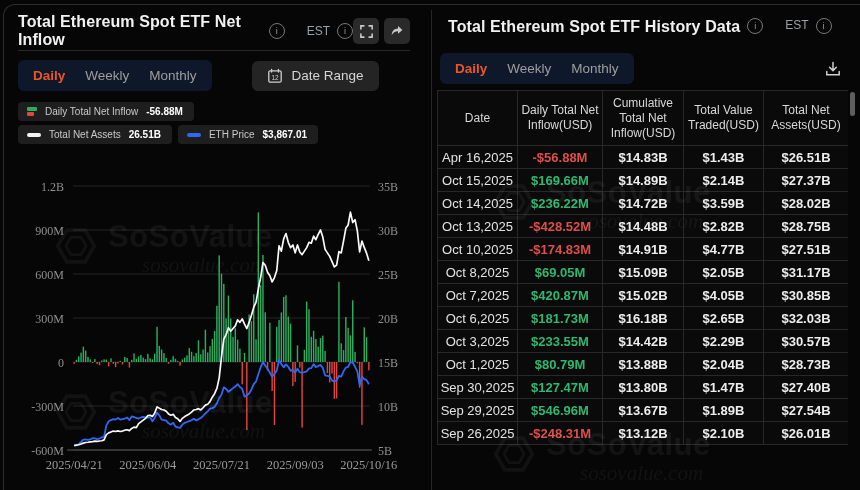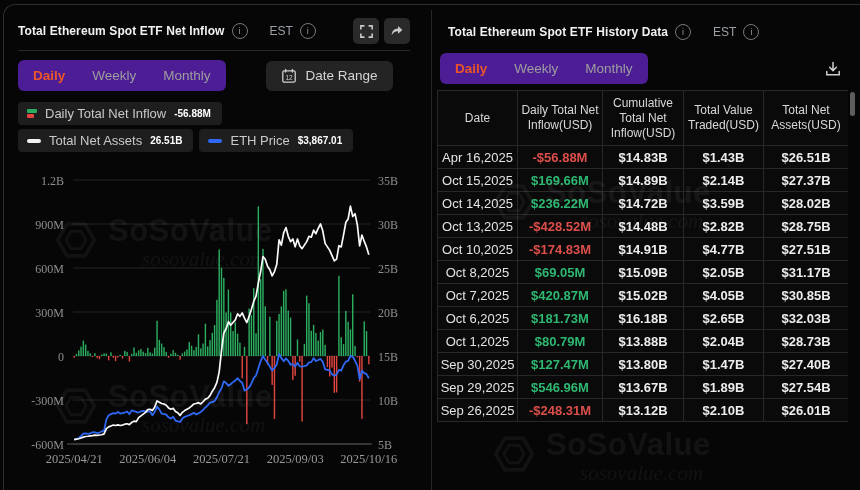--- a/index.html
+++ b/index.html
@@ -3,51 +3,51 @@
 <meta charset="utf-8">
 <style>
   html,body{margin:0;padding:0;background:#060606;width:860px;height:490px;overflow:hidden;
     font-family:"Liberation Sans",sans-serif;-webkit-font-smoothing:antialiased;}
   .frame{position:absolute;left:3px;top:4px;width:900px;height:520px;
     border-top:1px solid #2e2e2e;border-left:1px solid #2e2e2e;border-top-left-radius:12px;}
   .panel{position:absolute;top:12px;}
   
   .left-panel{left:12px;width:414px;height:478px;}
   .lp-header{display:flex;align-items:center;height:38px;margin:0 16px 0 6px;border-bottom:1px solid #282828;}
-  .panel-title{font-size:12px;font-weight:700;color:#f1f1f1;letter-spacing:.1px;}
+  .panel-title{font-size:16px;font-weight:700;color:#f1f1f1;letter-spacing:.1px;}
   .info-i{display:inline-flex;align-items:center;justify-content:center;width:14px;height:14px;border:1px solid #777;
     border-radius:50%;color:#999;font-size:9px;font-style:normal;margin-left:7px;flex:0 0 auto;cursor:pointer;}
   .tz{color:#9aa0a6;font-size:12px;margin-left:22px;}
   .hdr-btns{margin-left:auto;display:flex;gap:5px;}
   .icon-btn{width:26px;height:26px;background:#2a2a2a;border-radius:5px;display:flex;align-items:center;justify-content:center;cursor:pointer;}
   .icon-btn svg{display:block;}
   .lp-controls{display:flex;align-items:center;margin-top:9px;padding-left:6px;gap:40px;}
-  .tab-group{display:flex;align-items:center;background:#4c1d95;border-radius:6px;padding:5px 6px;gap:9px;justify-content:flex-end;}
+  .tab-group{display:flex;align-items:center;background:#0f172a;border-radius:6px;padding:5px 6px;gap:2px;justify-content:flex-end;}
   .tab{font-size:13.5px;color:#9e9e9e;padding:3px 9px;cursor:pointer;white-space:nowrap;}
   .tab.active{color:var(--orange);font-weight:700;}
   .date-range-btn{display:flex;align-items:center;gap:9px;background:#242424;border-radius:6px;
     padding:7px 15px;color:#d5d5d5;font-size:13.5px;cursor:pointer;}
   .legend{margin-top:11px;padding-left:6px;}
   .legend-row{display:flex;gap:6px;margin-top:4px;}
   .legend-pill{display:inline-flex;align-items:center;gap:8px;background:#1e1e1e;border-radius:4px;
     padding:4px 11px 4px 9px;cursor:pointer;}
-  .legend-label{color:#c9c9c9;font-size:13px;}
+  .legend-label{color:#c9c9c9;font-size:10px;}
   .legend-value{color:#fff;font-size:10px;font-weight:700;}
   .sw-stack{display:flex;flex-direction:column;gap:1px;width:10px;}
   .sw-stack .g{height:4px;background:var(--bar-green);border-radius:1px;}
   .sw-stack .r{height:4px;width:7px;background:var(--bar-red);border-radius:1px;}
   .dash{width:14px;height:4px;border-radius:2px;}
-  .chart-area{position:absolute;left:0;top:152px;width:414px;height:320px;}
+  .chart-area{position:absolute;left:0;top:158px;width:414px;height:320px;}
   .axis-label{font-family:"Liberation Serif","DejaVu Serif",serif;font-size:12px;fill:#8f8f8f;}
   .x-label{font-family:"Liberation Serif","DejaVu Serif",serif;font-size:12.5px;fill:#9a9a9a;}
   
   .v-divider{position:absolute;left:431px;top:10px;width:1px;height:480px;background:#262626;}
   
   .right-panel{left:437px;width:419px;height:478px;}
-  .rp-header{display:flex;align-items:center;height:28px;padding:6px 8px 0 11px;}
+  .rp-header{display:flex;height:28px;padding:6px 8px 0 11px;}
   .rp-controls{display:flex;align-items:center;margin-top:7px;padding:0 14px 0 3px;}
   .table-wrap{position:absolute;left:0;top:78px;width:411px;height:400px;overflow:hidden;}
   table.hist{border-collapse:collapse;table-layout:fixed;width:411px;background:#0a0a0a;}
   .hist th,.hist td{border:1px solid #282828;text-align:center;vertical-align:middle;}
   .hist th{height:50px;font-size:12px;font-weight:400;color:#d8d8d8;line-height:15px;padding:2px 3px;}
   .hist td{height:22px;font-size:13px;color:#ededed;padding:0 2px;font-weight:600;white-space:nowrap;}
   .hist td.date-cell{font-weight:400;color:#e3e3e3;}
   .hist td.pos{color:var(--green);}
   .hist td.neg{color:var(--red);text-align:center;}
   .scroll-thumb{position:absolute;right:1px;top:80px;width:5px;height:24px;border-radius:3px;background:#5e5e5e;cursor:pointer;}
@@ -408,20 +408,27 @@
             <td>$30.85B</td>
           </tr>
           <tr>
             <td class="date-cell">Oct 6,2025</td>
             <td class="pos">$181.73M</td>
             <td>$16.18B</td>
             <td>$2.65B</td>
             <td>$32.03B</td>
           </tr>
           <tr>
+            <td class="date-cell">Oct 3,2025</td>
+            <td class="pos">$233.55M</td>
+            <td>$14.42B</td>
+            <td>$2.29B</td>
+            <td>$30.57B</td>
+          </tr>
+          <tr>
             <td class="date-cell">Oct 1,2025</td>
             <td class="pos">$80.79M</td>
             <td>$13.88B</td>
             <td>$2.04B</td>
             <td>$28.73B</td>
           </tr>
           <tr>
             <td class="date-cell">Sep 30,2025</td>
             <td class="pos">$127.47M</td>
             <td>$13.80B</td>

